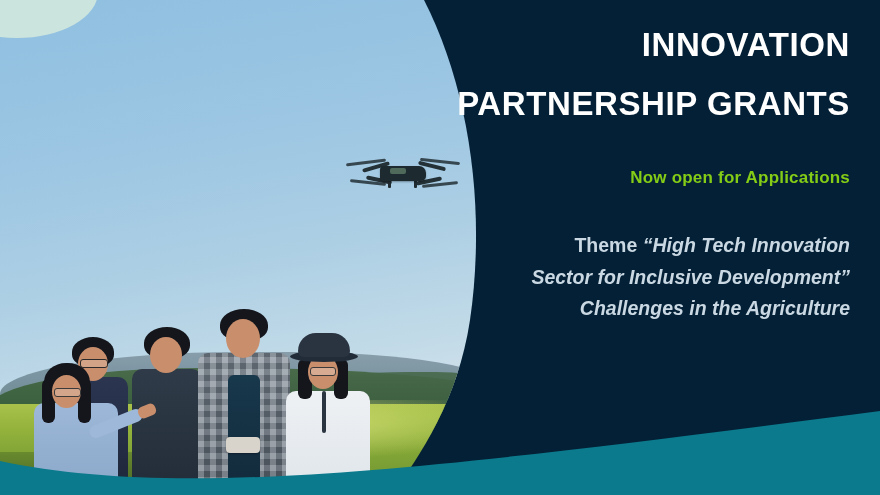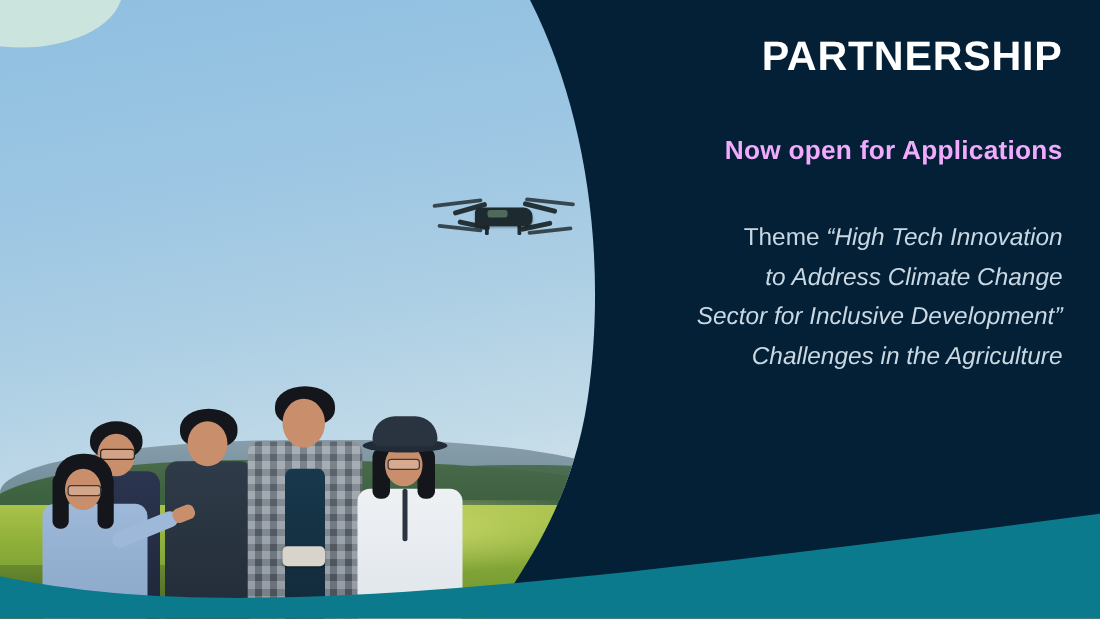--- a/index.html
+++ b/index.html
@@ -208,29 +208,29 @@
     font-size: 33px;
     font-weight: 700;
     letter-spacing: .6px;
     line-height: 1.0;
     color: #ffffff;
   }
   .h-l1 { margin-top: 28px; }
   .h-l2 { margin-top: 26px; }
   .subtitle {
     margin-top: 48px;
-    font-size: 21px;
+    font-size: 17px;
     font-weight: 700;
-    color: #f0abfc;
+    color: #84cc16;
     letter-spacing: .2px;
   }
   .theme-block {
     margin-top: 42px;
     font-size: 19.5px;
-    font-weight: 400;
+    font-weight: 700;
     line-height: 1.62;
     color: #c9d8e2;
   }
   .theme-lead { font-style: normal; }
   .theme-quote { font-style: italic; }
   .deadline {
     margin-top: 38px;
     font-size: 19.5px;
     font-style: italic;
     font-weight: 400;
@@ -314,29 +314,29 @@
 
     </div>
   </div>
 
   <svg class="teal-wave" viewBox="0 0 880 120" preserveAspectRatio="none">
     <path d="M 0 86 C 180 124, 420 96, 880 36 L 880 120 L 0 120 Z" fill="#0B7A8C"></path>
   </svg>
 
   <div class="content">
 
-    <div class="headline h-l1">PARTNERSHIP</div>
+    <div class="headline h-l1">INNOVATION</div>
+    <div class="headline h-l2">PARTNERSHIP GRANTS</div>
 
     <div class="subtitle">Now open for Applications</div>
 
     <div class="theme-block">
       <div>
         <span class="theme-lead">Theme </span><span class="theme-quote">“High Tech Innovation</span>
       </div>
-      <div class="theme-quote">to Address Climate Change</div>
       <div class="theme-quote">Sector for Inclusive Development”</div>
       <div class="theme-quote">Challenges in the Agriculture</div>
     </div>
 
 
   </div>
 
 </div>
 
 </body></html>

